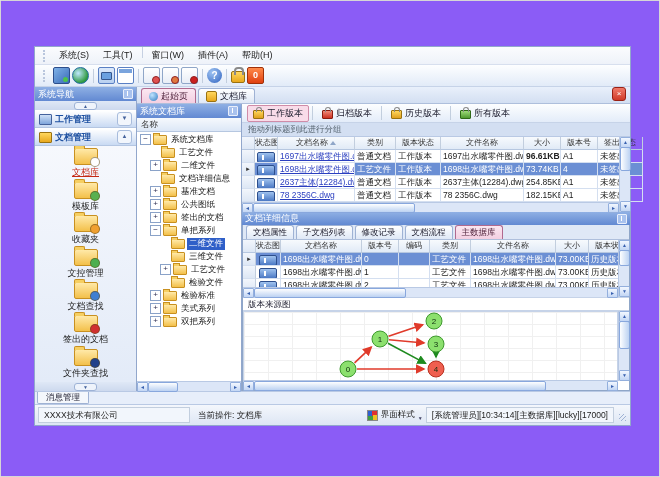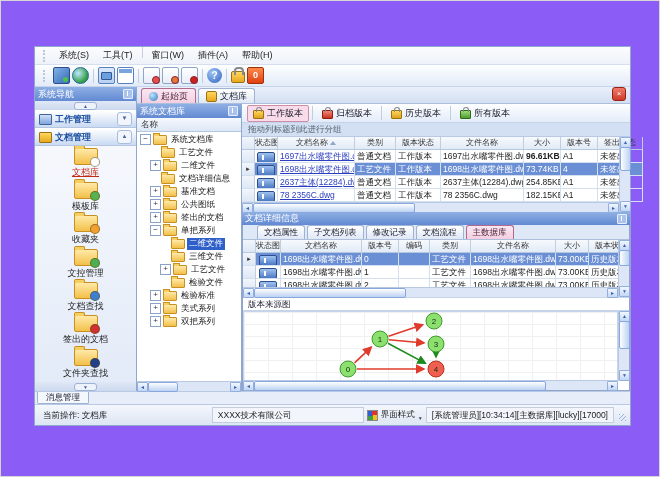--- a/index.html
+++ b/index.html
@@ -131,21 +131,21 @@
   .g-row.sel .g-cell .lnk{color:#fff;}
   .g-row.sel .g-cell.editor{background:#fff;}
   .g-row.sel .g-cell.editor .lnk{color:#2b3fc0;}
   .doc-ic{display:inline-block;width:12px;height:9px;margin:2px auto;background:linear-gradient(#9fc2ee,#4a78c4);
     border:1px solid #2c4e8c;border-radius:2px;position:relative;}
   .doc-ic::after{content:"";position:absolute;left:4px;top:2px;width:2px;height:5px;background:#fff;}
   .g-iccell{text-align:center;}
   
   .detail{flex:1;display:flex;flex-direction:column;min-height:0;border:1px solid #8fa6c8;border-top:none;background:#eef3fb;}
   .detail-hd{height:13px;}
-  .dtabs{height:14px;display:flex;align-items:flex-end;gap:2px;padding-left:14px;background:#dfe8f6;
+  .dtabs{height:14px;display:flex;align-items:flex-end;gap:2px;padding-left:3px;background:#dfe8f6;
     border-bottom:1px solid #aebfdc;flex:none;}
   .dtab{height:13px;padding:0 6px;font-size:8.5px;line-height:13px;border:1px solid #9fb2d4;border-bottom:none;
     border-radius:3px 3px 0 0;background:linear-gradient(#ffffff,#dfe8f6);color:#223;}
   .dtab.active{background:linear-gradient(#fbe7f1,#f3cfe1);border-color:#b06a8e;color:#50243c;}
   .graph-label{height:12px;background:#fff;border-bottom:1px solid #c6d3e8;font-size:8.5px;color:#223;
     line-height:12px;padding-left:5px;flex:none;border-top:1px solid #c6d3e8;}
   .graphwrap{flex:1;position:relative;background:#fff;min-height:0;padding-right:11px;padding-bottom:9px;}
   .graphwrap .vscroll{right:0;top:0;bottom:9px;}
   .graphwrap .hscroll{position:absolute;left:0;right:11px;bottom:0;}
   .grapharea{width:100%;height:100%;border:1px solid #c6d3e8;box-sizing:border-box;
@@ -708,22 +708,22 @@
         </div>
       </div>
     </div>
   </div>
 
   <div class="btm-tabrow" data-name="bottom-tab-row">
     <span class="btm-tab" data-name="message-management-tab">消息管理</span>
   </div>
 
   <div class="statusbar" data-name="status-bar">
+    <span class="sb-panel sb-company" data-name="company-name">XXXX技术有限公司</span>
     <span class="sb-panel sb-op" data-name="current-operation">当前操作: 文档库</span>
-    <span class="sb-panel sb-company" data-name="company-name">XXXX技术有限公司</span>
     <span class="sb-style" data-name="ui-style-dropdown">
       <span class="style-ic" data-name="style-palette-icon"></span>
       <span data-name="ui-style-label">界面样式</span>
       <span class="dd-arrow" data-name="chevron-down-icon">▼</span>
     </span>
     <span class="sb-panel sb-session" data-name="session-info">[系统管理员][10:34:14][主数据库][lucky][17000]</span>
     <span class="sb-grip" data-name="resize-grip"></span>
   </div>
 
 </div>

